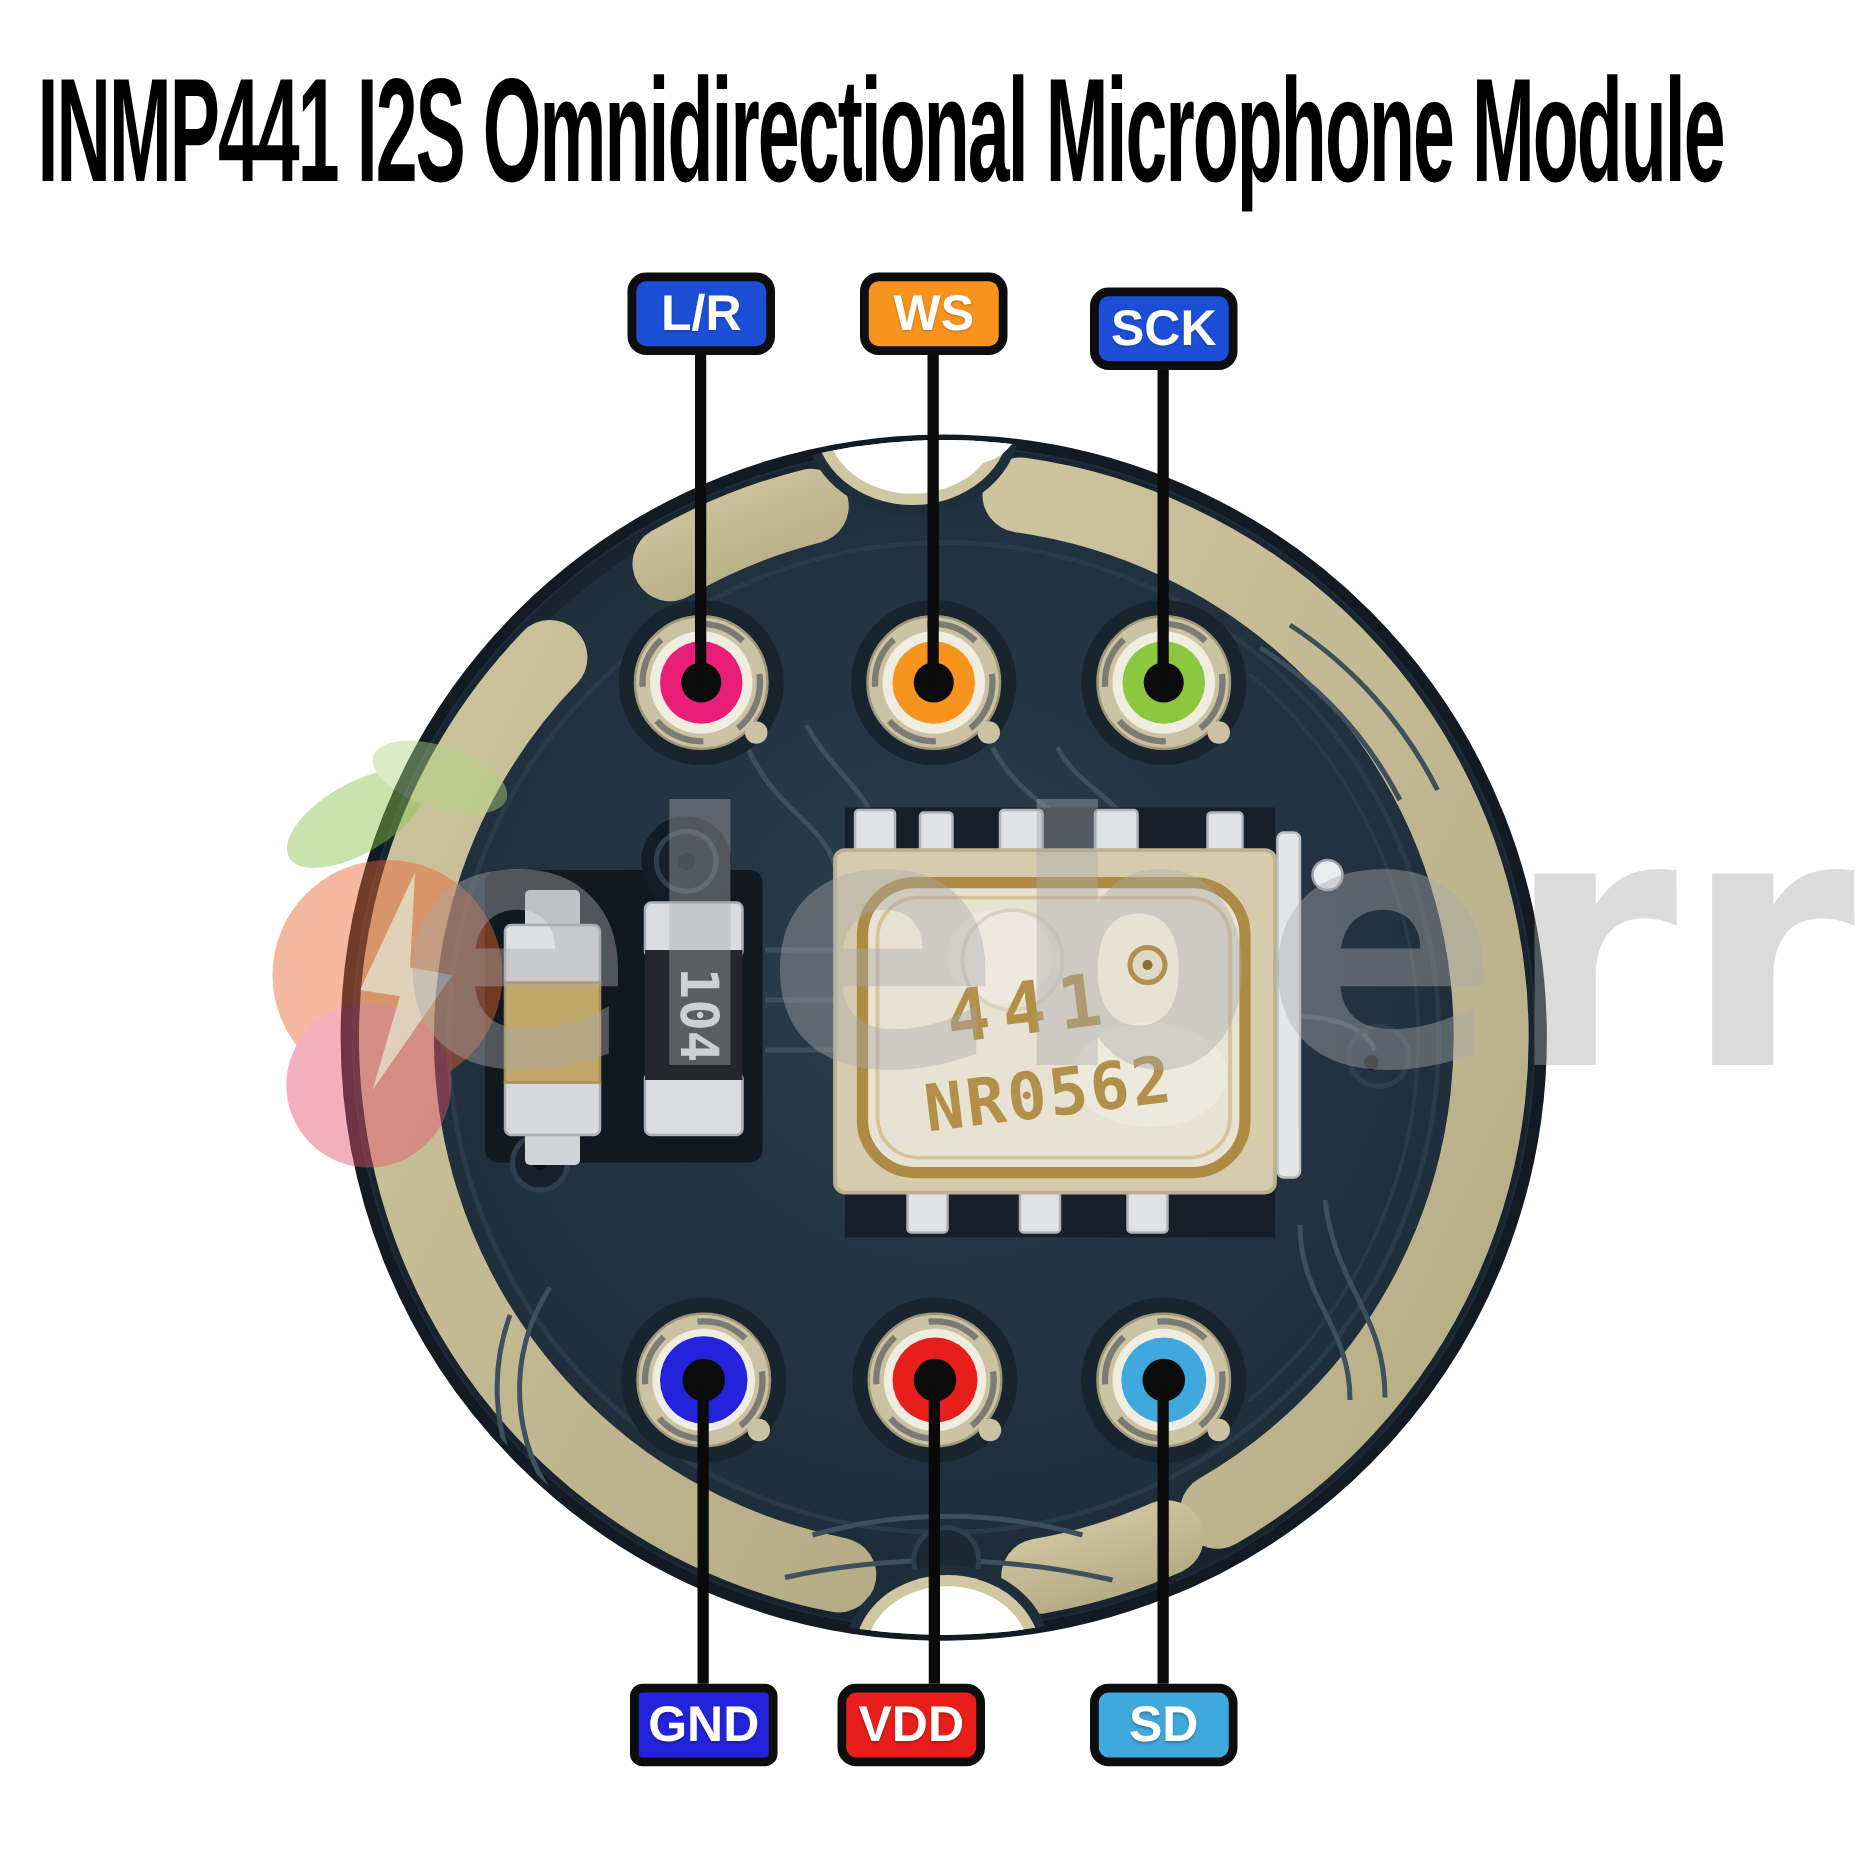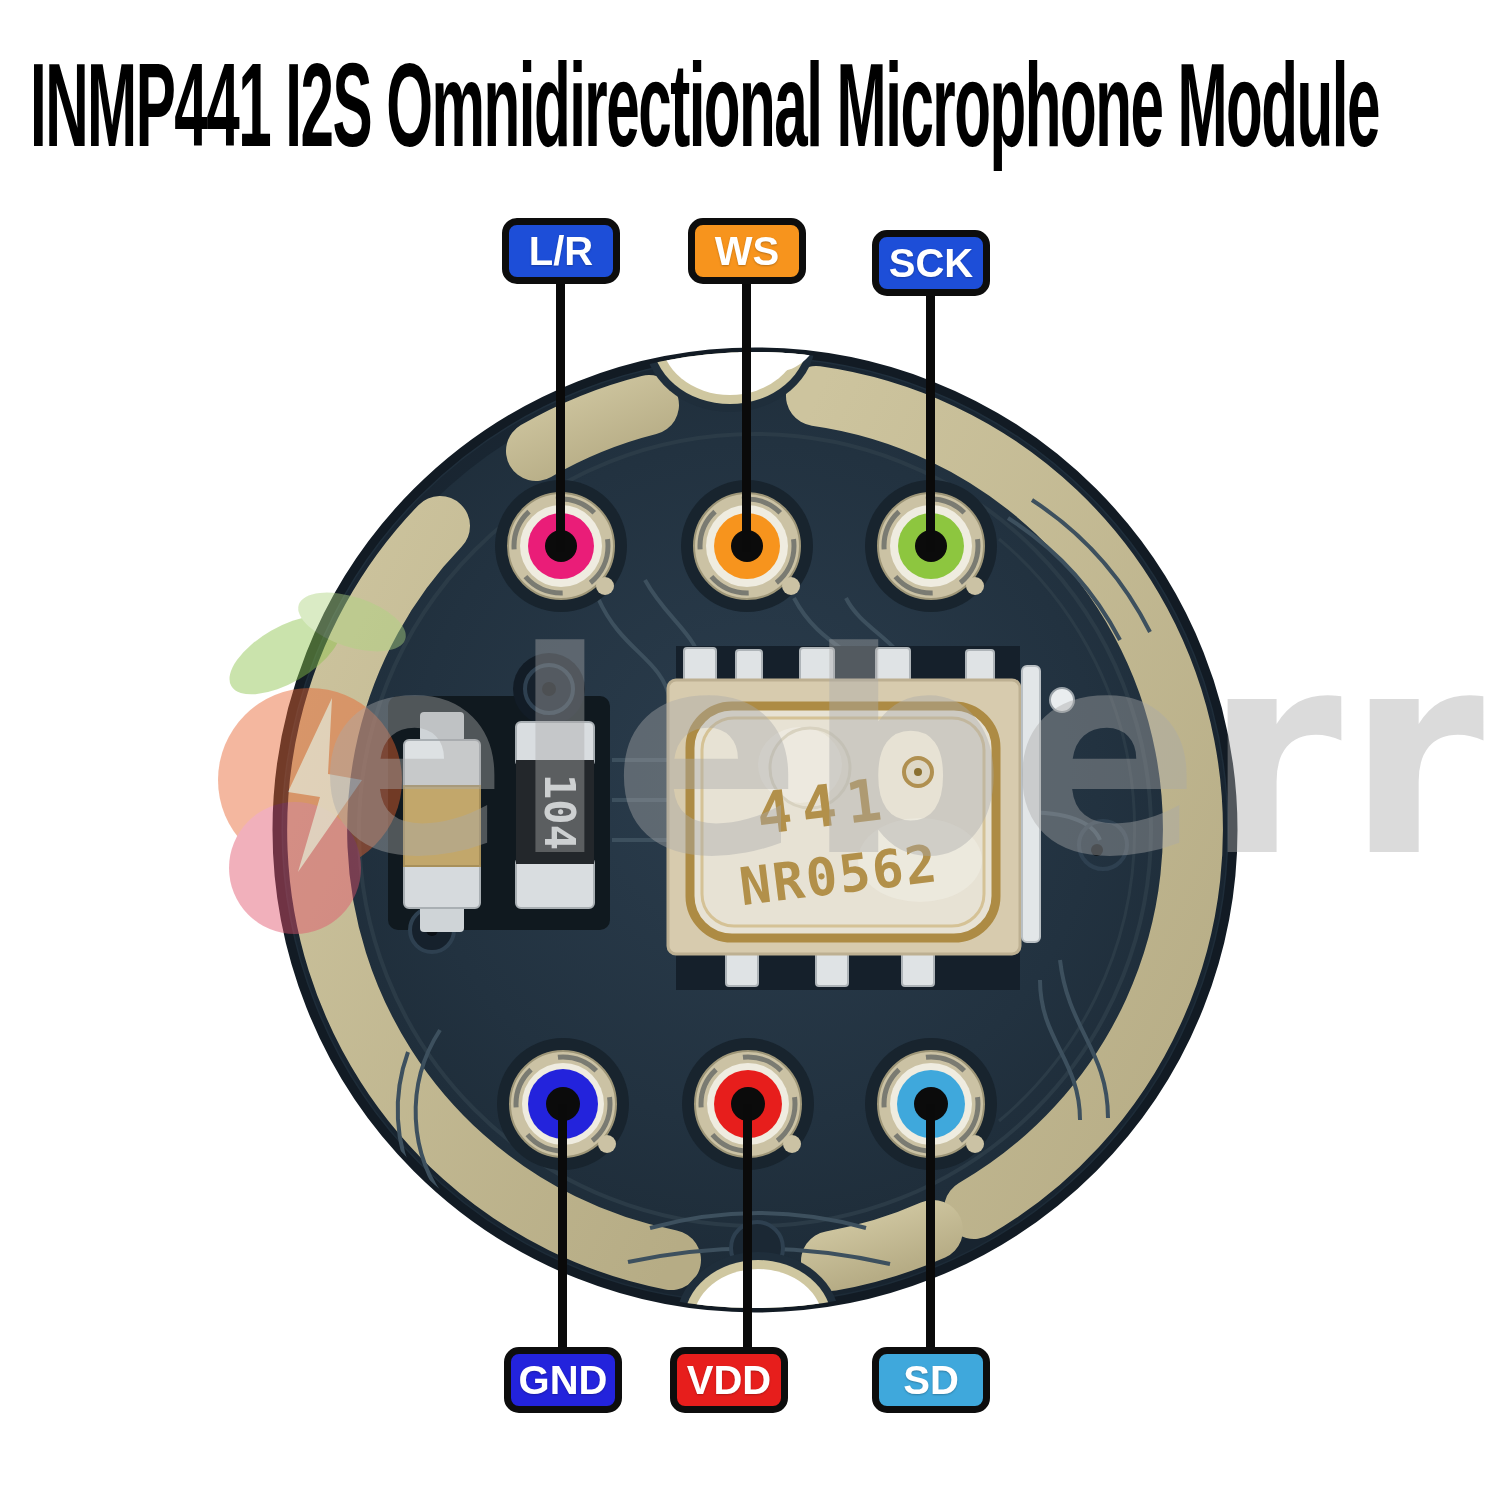--- a/index.html
+++ b/index.html
@@ -219,18 +219,18 @@
   <div class="lead top" style="left:556px;"></div>
   <div class="lead top" style="left:742px;"></div>
   <div class="lead top" style="left:926px;"></div>
   <div class="lead bot" style="left:558px;"></div>
   <div class="lead bot" style="left:743px;"></div>
   <div class="lead bot" style="left:926px;"></div>
 
   <div class="pin-label" style="left: 502px; top: 218px; background: #1d4ed8;">L/R</div>
   <div class="pin-label" style="left: 688px; top: 218px; background: rgb(247, 148, 29);">WS</div>
   <div class="pin-label" style="left: 872px; top: 218px; background: #1d4ed8; margin-top: 12px;">SCK</div>
-  <div class="pin-label" style="left: 504px; top: 1347px; background: rgb(35, 35, 220);">GND</div>
+  <div class="pin-label" style="left: 504px; top: 1347px; background: rgb(35, 35, 220); border-radius: 10px;">GND</div>
   <div class="pin-label" style="left: 670px; top: 1347px; background: rgb(231, 30, 28);">VDD</div>
   <div class="pin-label" style="left: 872px; top: 1347px; background: rgb(63, 168, 220); text-align: right;">SD</div>
 
   <div class="title">INMP441 I2S Omnidirectional Microphone Module</div>
 </div>
 
 </body></html>

